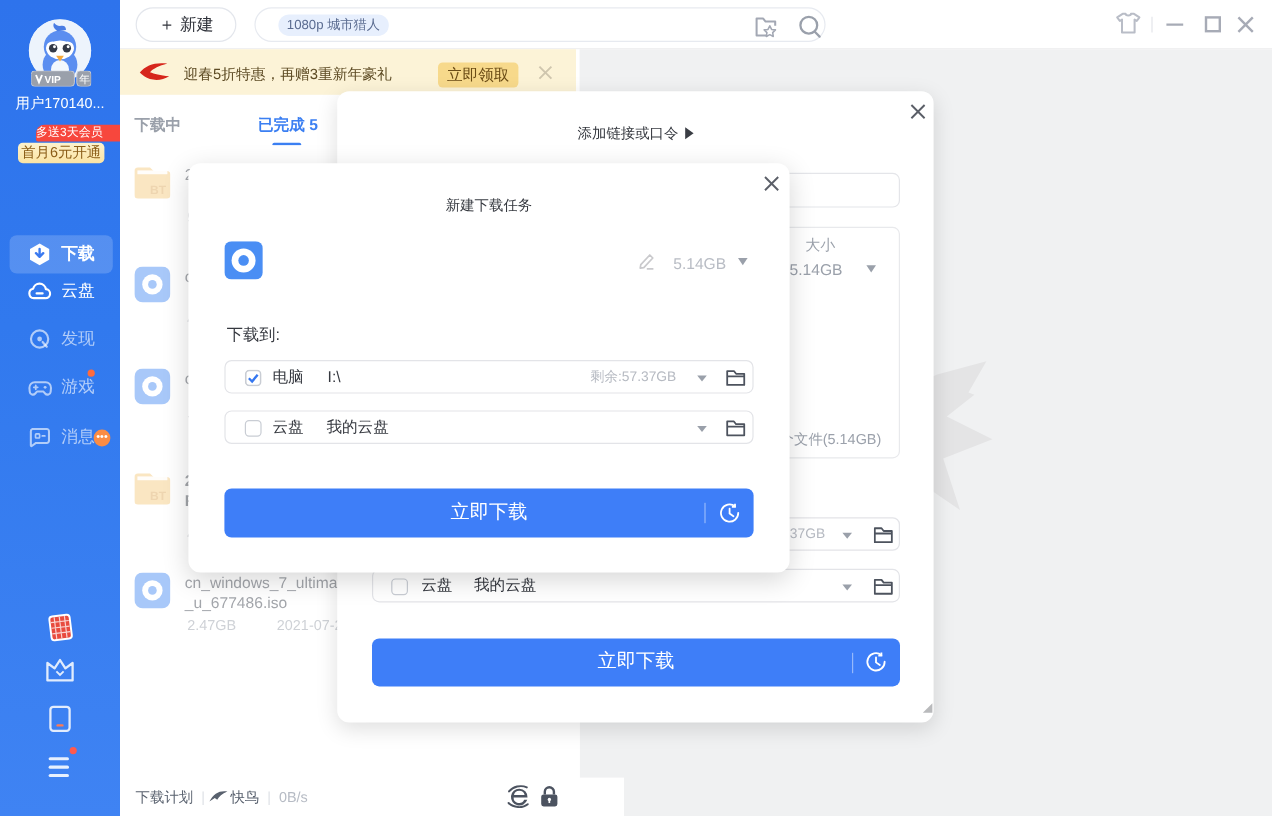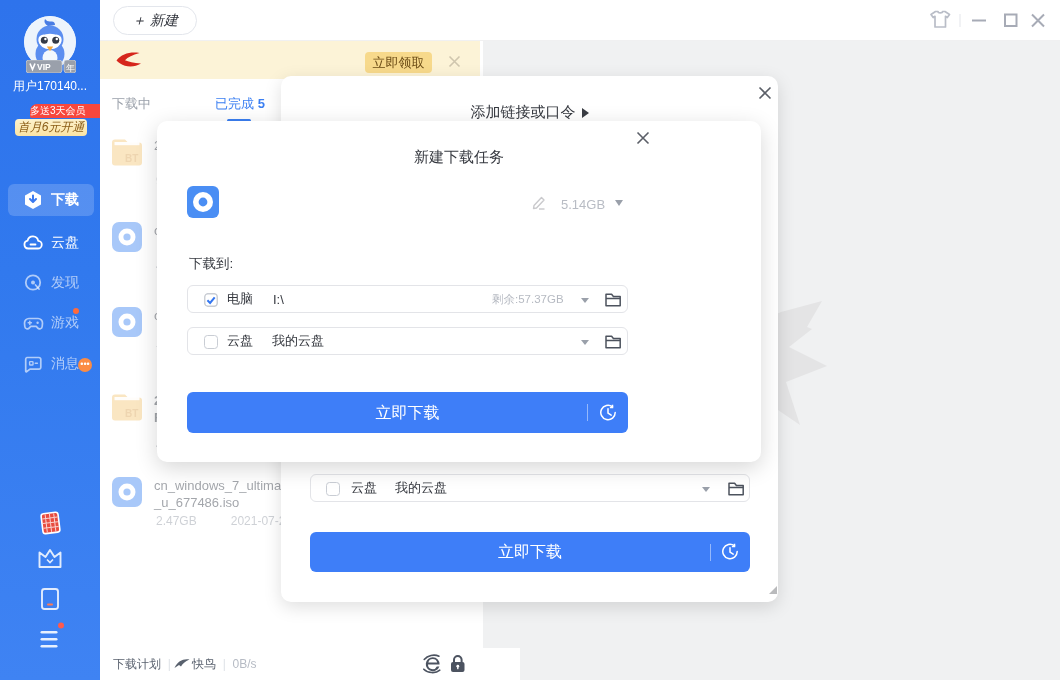--- a/index.html
+++ b/index.html
@@ -9,70 +9,70 @@
   
   #sidebar{left:0;top:0;width:100px;height:680px;
     background:linear-gradient(180deg,#2e73ec 0%,#3179ee 40%,#3f83f3 100%);}
   #avatar{left:24px;top:16px;width:52px;height:52px;border-radius:50%;
     background:#e9f2fc;overflow:hidden;}
   #uname{left:0;top:78px;width:100px;text-align:center;color:#fff;font-size:12px;}
   #badge-red{left:30px;top:104px;width:80px;height:14px;background:#f7473d;
     border-radius:8px 8px 8px 2px;color:#fff;font-size:10px;line-height:14px;text-align:left;}
   #badge-yellow{left:15px;top:119px;width:72px;height:17px;
     background:linear-gradient(180deg,#fdf2cd,#fbe4a4);border-radius:4px;
-    color:#8a5c16;font-size:12px;line-height:17px;text-align:center;font-style:italic;}
+    color:#8a5c16;font-size:12px;line-height:17px;text-align:center;}
   .mitem{left:0;width:100px;height:32px;}
   .mtext{position:absolute;left:51px;top:50%;transform:translateY(-50%);
     font-size:14px;color:#fff;}
   .dim .mtext{color:rgba(255,255,255,.62);}
-  #m-dl{top:184px;} #m-dl .pill{position:absolute;left:8px;top:0;width:86px;height:32px;
+  #m-dl{top:196px;} #m-dl .pill{position:absolute;left:8px;top:0;width:86px;height:32px;
     background:rgba(255,255,255,.18);border-radius:6px;}
   #m-yun{top:227px;} #m-faxian{top:267px;} #m-game{top:307px;} #m-msg{top:348px;}
   .micon{position:absolute;left:23px;top:50%;transform:translateY(-50%);width:20px;height:20px;}
   #msg-badge{left:78px;top:358px;width:14px;height:14px;border-radius:50%;
     background:#fb8c44;color:#fff;font-size:9px;line-height:13px;text-align:center;letter-spacing:0;}
   #game-dot{left:73px;top:308px;width:6px;height:6px;border-radius:50%;background:#ff6b3c;}
   
   #topbar{left:100px;top:0;width:960px;height:41px;background:#fff;border-bottom:1px solid #f0f0f1;box-sizing:border-box;}
   #btn-new{left:13px;top:6px;width:84px;height:29px;border:1px solid #e3e6ec;border-radius:15px;
-    box-sizing:border-box;color:#30333b;font-size:14px;text-align:center;line-height:27px;font-style:italic;}
+    box-sizing:border-box;color:#30333b;font-size:14px;text-align:center;line-height:27px;}
   #searchbox{left:112px;top:6px;width:476px;height:29px;border:1px solid #e7eaf0;
     border-radius:15px;box-sizing:border-box;}
   #stag{left:19px;top:5px;height:18px;border-radius:9px;background:#e7effd;
     color:#5a6b90;font-size:11px;line-height:18px;padding:0 7px;}
   
   #banner{left:100px;top:41px;width:380px;height:38px;background:#fcf3d7;}
   #banner .msg{position:absolute;left:53px;top:12.5px;font-size:12.3px;color:#5d4b24;}
   #banner .get{position:absolute;left:265px;top:11px;width:67px;height:21px;background:#f7d98b;
     border-radius:4px;color:#6b4c16;font-size:13px;text-align:center;line-height:21px;}
   
   #leftcol{left:100px;top:79px;width:383px;height:601px;background:#fff;}
   #rightpane{left:483px;top:41px;width:577px;height:639px;background:#f0f1f2;}
   
   #tabs{left:100px;top:85px;width:383px;height:36px;background:#fff;}
-  .tab{position:absolute;top:10px;font-size:13px;}
+  .tab{position:absolute;top:10px;font-size:13px;font-weight:bold;}
   #tab-underline{position:absolute;left:127px;top:34px;width:24px;height:3px;
     background:#3b7ff2;border-radius:1.5px;}
   
   .litem .nm{position:absolute;left:54px;top:1px;width:260px;font-size:13px;color:#3f4550;
      line-height:16.5px;word-break:break-all;}
   .litem .meta{position:absolute;left:56px;top:37px;font-size:12px;color:#9aa0aa;}
   .litem .meta span{margin-right:34px;text-align:right;}
   #listwrap{left:100px;top:121px;width:383px;height:527px;background:#fff;overflow:hidden;}
   #listoverlay{left:100px;top:121px;width:383px;height:527px;background:rgba(255,255,255,.52);}
   
   #bottombar{left:100px;top:648px;width:420px;height:32px;background:#fff;font-size:12px;color:#5a626f;}
   #bottombar .gr{color:#b6bbc4;}
   #bottombar .dv{color:#dfe2e7;}
   
   #dlg-back{left:281px;top:76px;width:497px;height:526px;background:#fff;border-radius:10px;
     box-shadow:0 5px 18px rgba(0,0,0,.13);}
-  #dlg-front{left:157px;top:121px;width:604px;height:341px;background:#fff;border-radius:10px;
+  #dlg-front{left:157px;top:136px;width:501px;height:341px;background:#fff;border-radius:10px;
     box-shadow:0 6px 22px rgba(0,0,0,.16);}
-  .dtitle{position:absolute;width:100%;text-align:center;font-size:15px;color:#35383f;}
+  .dtitle{position:absolute;width:100%;text-align:center;font-size:12px;color:#35383f;}
   .xclose{position:absolute;width:14px;height:14px;}
   .row{position:absolute;border:1px solid #e3e4e8;border-radius:6px;box-sizing:border-box;height:28px;}
   .cb{position:absolute;width:14px;height:14px;border:1px solid #c9cdd4;border-radius:3.5px;
     box-sizing:border-box;background:#fff;}
   .rowtxt{position:absolute;font-size:13px;color:#35383f;top:50%;transform:translateY(-50%);}
   .rowgrey{position:absolute;font-size:11.5px;color:#b6bac2;top:50%;transform:translateY(-50%);}
   .caret{position:absolute;width:0;height:0;border-left:4.5px solid transparent;
     border-right:4.5px solid transparent;border-top:6px solid #9aa0aa;top:11px;}
   .row .caret{border-left-width:4px;border-right-width:4px;border-top-width:5px;top:12px;}
   .bigbtn{position:absolute;background:#3e7ef8;border-radius:6px;color:#fff;
@@ -167,39 +167,49 @@
   <rect x="42" y="84" width="16" height="20" rx="2.5" fill="none" stroke="rgba(255,255,255,.85)" stroke-width="1.9"></rect>
   <path d="M48 99.5 h4" stroke="#ff7a52" stroke-width="2" stroke-linecap="round"></path>
   <rect x="40.5" y="126" width="17" height="2.6" rx="1.3" fill="rgba(255,255,255,.88)"></rect>
   <rect x="40.5" y="133" width="17" height="2.6" rx="1.3" fill="rgba(255,255,255,.88)"></rect>
   <rect x="40.5" y="140" width="17" height="2.6" rx="1.3" fill="rgba(255,255,255,.88)"></rect>
   <circle cx="61" cy="120.5" r="3" fill="#ff5a4e"></circle>
 </svg></div>
 
 <div id="topbar" class="abs">
   <div id="btn-new" class="abs">＋ 新建</div>
+  <div id="searchbox" class="abs">
+      <div id="stag" class="abs">1080p 城市猎人</div>
+    <svg class="abs" style="left:414px;top:4px;" width="58" height="22" viewBox="0 0 58 22">
+      <path d="M12.5 18.5 h-9 V4.5 h5.5 l2 2.5 h8 v3.5" fill="none" stroke="#a3a8b4" stroke-width="1.7" stroke-linejoin="round"></path>
+      <path d="M14.5 10.5 l1.5 3 l3.2 0.4 l-2.3 2.3 l0.5 3.2 l-2.9 -1.5 l-2.9 1.5 l0.5 -3.2 l-2.3 -2.3 l3.2 -0.4 z" fill="#fff" stroke="#a3a8b4" stroke-width="1.3" stroke-linejoin="round"></path>
+      <circle cx="47" cy="10" r="7" fill="none" stroke="#9aa0ab" stroke-width="1.9"></circle>
+      <path d="M52 15.5 l4 4" stroke="#9aa0ab" stroke-width="1.9" stroke-linecap="round"></path>
+    </svg>
+  </div>
   <div id="top-icons" class="abs" style="left:820px;top:0;width:140px;height:41px;">
     <svg width="140" height="41" viewBox="0 0 140 41">
       <path d="M11 14.5 l4.5 -3 h2.5 c0 1.8 4.5 1.8 4.5 0 h2.5 l4.5 3 l-2.2 3 l-1.8 -1.2 v10.7 h-10.5 v-10.7 l-1.8 1.2 z" fill="none" stroke="#b9bdc7" stroke-width="1.7" stroke-linejoin="round"></path>
       <path d="M40 14 v13" stroke="#e3e5ea" stroke-width="1"></path>
       <path d="M52 20.5 h14" stroke="#a7abb6" stroke-width="2"></path>
       <rect x="85" y="14.5" width="11.5" height="11.5" fill="none" stroke="#a7abb6" stroke-width="2"></rect>
       <path d="M112 14.5 l12 12 M124 14.5 l-12 12" stroke="#a7abb6" stroke-width="2"></path>
     </svg>
   </div>
 </div>
 
 <div id="rightpane" class="abs">
   <svg class="abs" style="left:240px;top:255px;" width="120" height="130" viewBox="0 0 120 130">
     <path d="M17 34 L58 16 L99 5 L84 31 L89 33 L66 51 L104 70 L63 86 L77 129 L55 114 L37 84 Z" fill="#e4e4e5"></path>
   </svg>
 </div>
 <div id="leftcol" class="abs"></div>
 
 <div id="banner" class="abs">
+  <div class="msg">迎春5折特惠，再赠3重新年豪礼</div>
   <div class="get">立即领取</div>
   <div id="banner-bird" class="abs" style="left:15px;top:9px;">
     <svg width="28" height="22" viewBox="0 0 28 22">
       <path d="M1.5 10.5 C6.5 4 15 1.6 24.5 3 C17.5 5 12.8 7.2 10 10.2 C13.5 11.6 18.5 12.9 26 13.6 C19.5 17.8 10.5 17.4 5.2 13.6 C3.6 12.5 2.4 11.5 1.5 10.5 Z" fill="#d6261c"></path>
     </svg>
   </div>
   <div id="banner-x" class="abs" style="left:348px;top:13px;">
     <svg width="13" height="13" viewBox="0 0 13 13">
       <path d="M1.5 1.5 l10 10 M11.5 1.5 l-10 10" stroke="#cfc6ae" stroke-width="1.6"></path>
     </svg>

